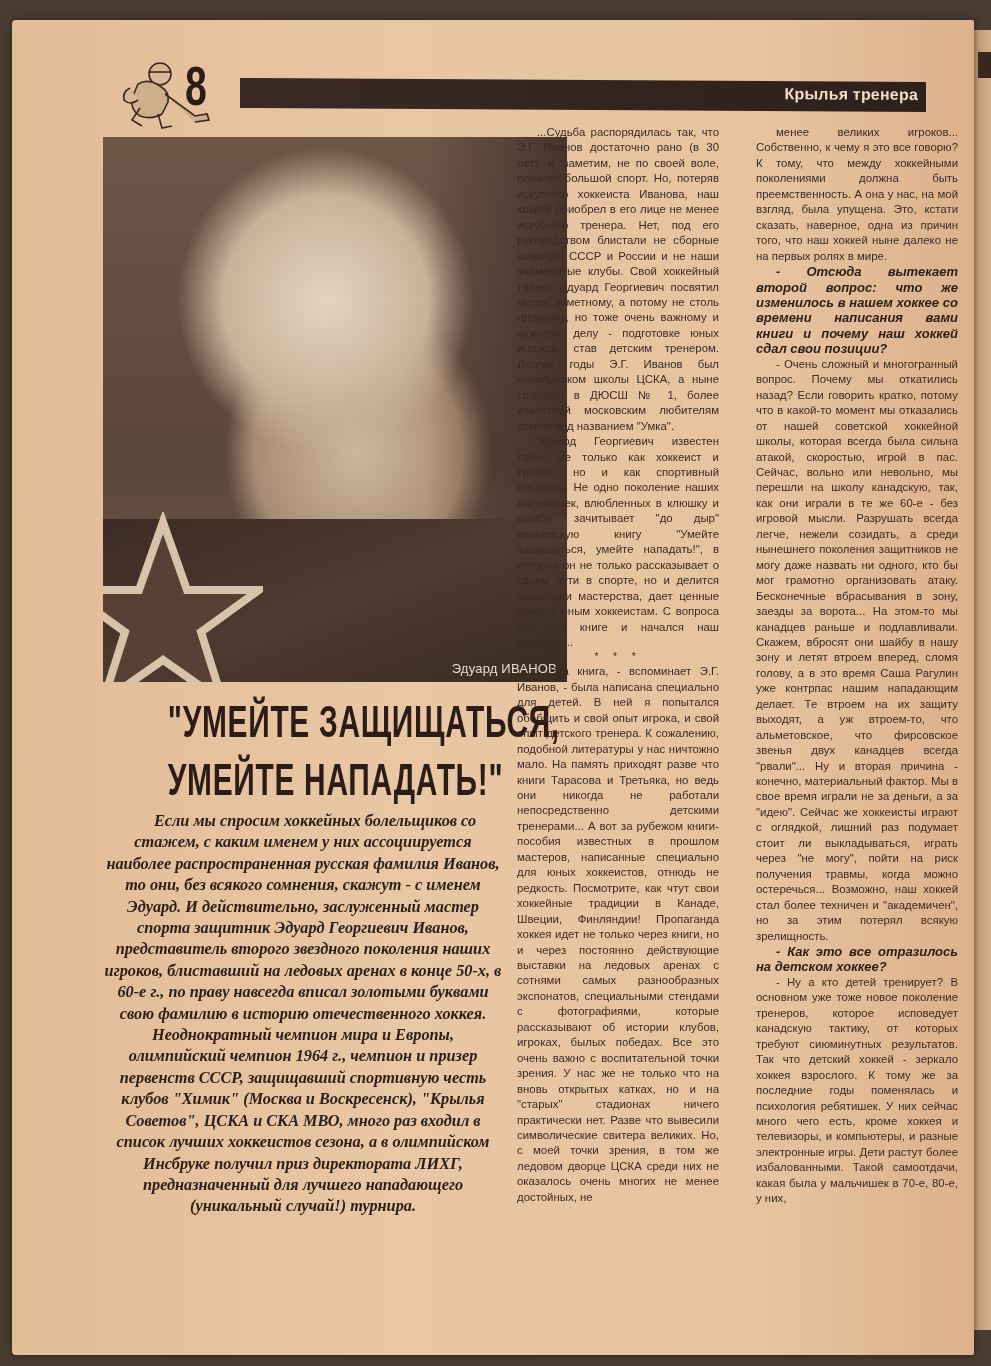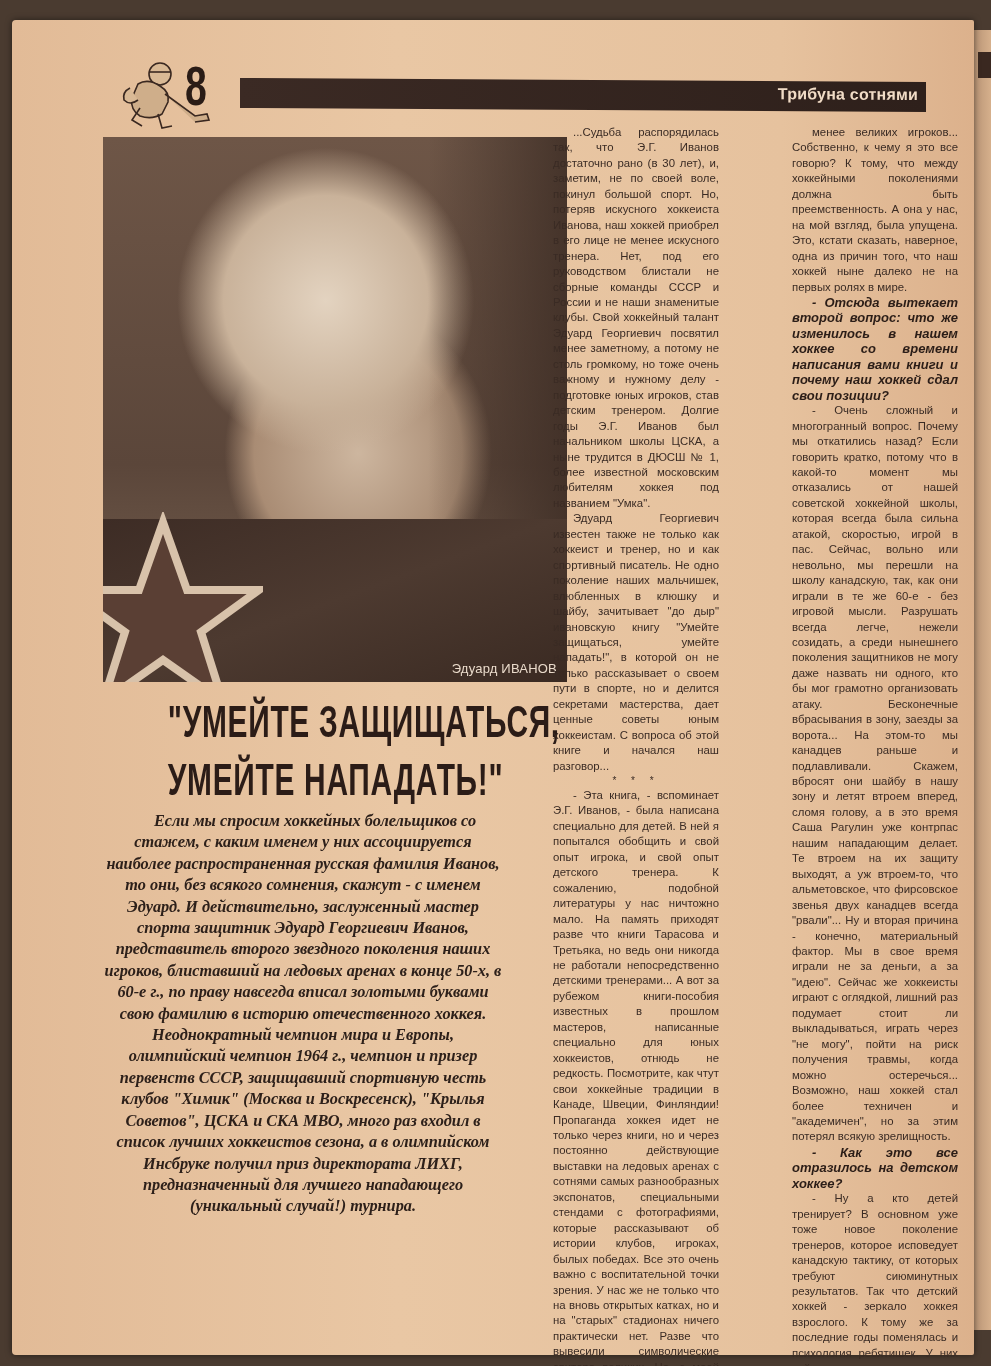--- a/index.html
+++ b/index.html
@@ -85,21 +85,21 @@
       font-family: "Liberation Serif", serif; font-style: italic; font-weight: bold;
       font-size: 16.3px; line-height: 21.4px; color: #2d201a;
     }
     .intro p { text-indent: 24px; text-align: center; }
     .col {
       position: absolute; top: 125px; width: 202px;
       font-family: "Liberation Sans", sans-serif;
       font-size: 11.4px; line-height: 15.45px; color: #3a2b24;
       text-align: justify;
     }
-    .col p { text-indent: 20px; margin-left: 36px; }
+    .col p { text-indent: 20px; }
     .col p.q { font-weight: bold; font-style: italic; color: #2b1d17; font-size: 13px; }
     .col .stars { text-align: center; text-indent: 0; letter-spacing: 6px; font-size: 10px; line-height: 14px; }
     .col1 { left: 517px; }
     .col2 { left: 756px; }
   </style>
 </head>
 <body>
 
 <div class="next-page">
   <div class="tab"></div>
@@ -113,21 +113,21 @@
     <path d="M40 14 h20"></path>
     <path d="M28 26 q10 -6 22 2 q10 6 8 16 l-6 12 q-10 6 -22 2 q-10 -6 -8 -18 z" fill="#cfae8a"></path>
     <path d="M30 50 l-8 12 l10 6 M48 56 l4 14 l10 -2"></path>
     <path d="M55 36 l30 22 l12 -2 l2 6 l-14 2" fill="#cfae8a"></path>
     <path d="M20 30 q-8 4 -6 12 q6 6 14 0" fill="#d9b995"></path>
   </g>
 </svg>
 <div class="page-number">8</div>
 
 <div class="section-bar">
-  <span class="section-title">Трибуна сотнями</span>
+  <span class="section-title">Крылья тренера</span>
 </div>
 
 <div class="photo">
   <div class="dark-right"></div>
   <div class="jersey"></div>
   <svg class="star" viewBox="0 0 200 200">
     <polygon points="100,10 124,78 196,78 138,120 160,190 100,148 40,190 62,120 4,78 76,78" fill="#5a3f34" stroke="#d8c2aa" stroke-width="8"></polygon>
   </svg>
   <span class="photo-caption">Эдуард ИВАНОВ</span>
 </div>

